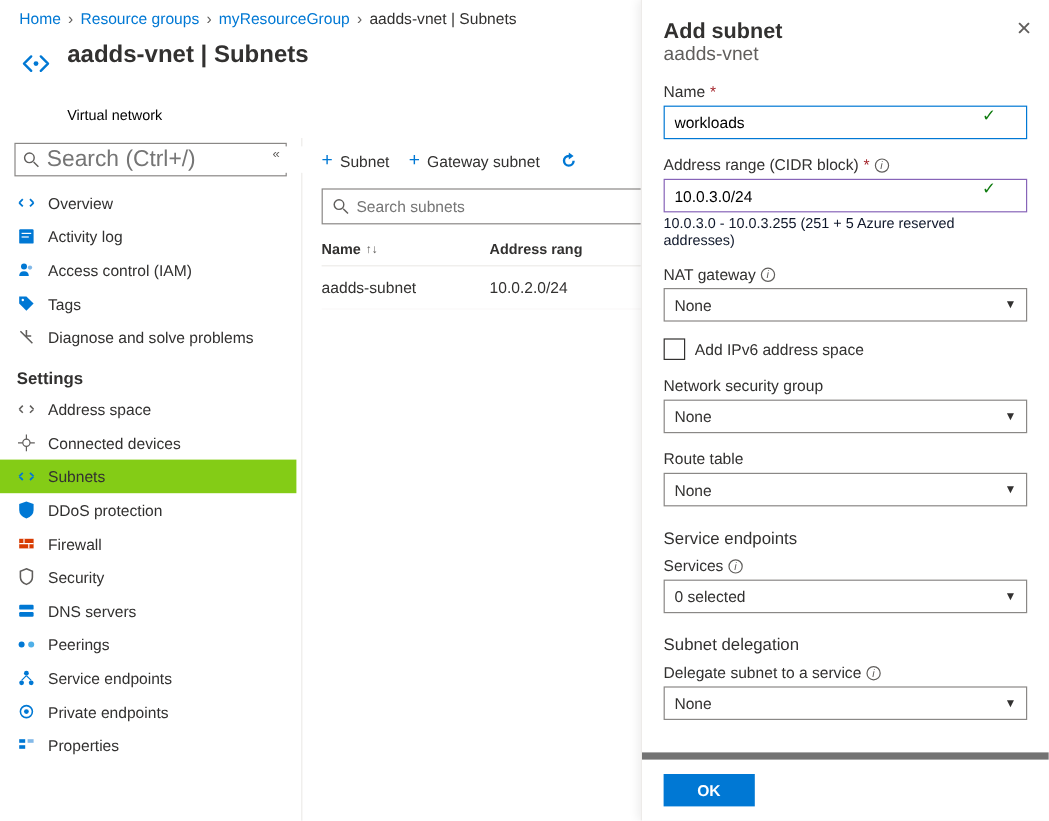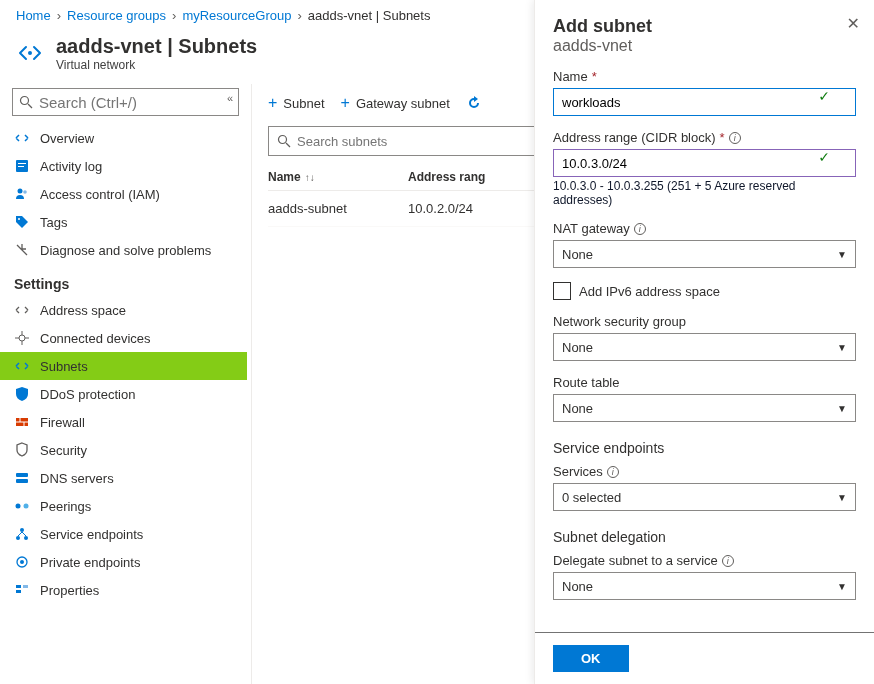--- a/index.html
+++ b/index.html
@@ -8,29 +8,29 @@
 
 .breadcrumb { display: flex; padding: 8px 16px; gap: 6px; font-size: 13px; }
 .breadcrumb a { color: #0078d4; text-decoration: none; cursor: pointer; }
 .breadcrumb .sep { color: #605e5c; }
 .breadcrumb .current { color: #323130; }
 
 
 .page-header { display: flex; align-items: flex-start; padding: 4px 16px 12px; gap: 12px; }
 .page-header .vnet-icon { width: 28px; height: 28px; margin-top: 4px; }
 .page-header .title-block h1 { font-size: 20px; font-weight: 600; }
-.page-header .title-block .subtitle { font-size: 12px; color: #404040; }
+.page-header .title-block .subtitle { font-size: 12px; color: #000000; margin-top: 31px; }
 
 
 .main { display: flex; height: calc(684px - 70px); }
 
 
 .sidebar { width: 252px; border-right: 1px solid #edebe9; display: flex; flex-direction: column; position: relative; }
 .sidebar-search { margin: 4px 12px 8px; display: flex; align-items: center; border: 1px solid #8a8886; height: 28px; padding: 0 6px; }
-.sidebar-search input { border: none; outline: none; flex: 1; font-size: 15px; padding-left: 6px; }
+.sidebar-search input { border: none; outline: none; flex: 1; font-size: 19px; padding-left: 6px; }
 .collapse-btn { position: absolute; right: 4px; top: 8px; width: 20px; height: 20px; cursor: pointer; font-size: 11px; color: #605e5c; }
 .sidebar-scroll { overflow-y: auto; flex: 1; padding-right: 4px; }
 .sidebar-item { display: flex; align-items: center; gap: 10px; padding: 6px 14px; cursor: pointer; font-size: 13px; }
 .sidebar-item.active { background: #84cc16; }
 .sidebar-item .icon { width: 16px; height: 16px; display: inline-flex; align-items: center; justify-content: center; font-size: 14px; }
 .section-label { padding: 12px 14px 4px; font-weight: 600; font-size: 14px; }
 
 
 .sidebar-scroll::-webkit-scrollbar { width: 14px; }
 .sidebar-scroll::-webkit-scrollbar-thumb { background: #c8c6c4; }
@@ -67,21 +67,21 @@
 .form-input.valid-blue { border-color: #0078d4; }
 .form-input.valid-purple { border-color: #8764b8; }
 .form-input.select { display: flex; align-items: center; justify-content: space-between; cursor: pointer; }
 .chev { font-size: 10px; }
 .check-mark { color: #107c10; position: absolute; right: 26px; font-size: 14px; }
 .input-wrap { position: relative; }
 .hint { font-size: 12px; color: #0f172a; margin-top: 2px; }
 .checkbox-row { display: flex; align-items: center; gap: 8px; }
 .checkbox-row .box { width: 18px; height: 18px; border: 1px solid #323130; }
 .section-heading { font-size: 14px; font-weight: 400; margin: 18px 0 8px; color: #323130; }
-.panel-footer { padding: 12px 18px; border-top: 1px solid #737373; text-decoration: underline; }
+.panel-footer { padding: 12px 18px; border-top: 6px solid #737373; text-decoration: underline; }
 .ok-btn { background: #0078d4; color: #fff; border: none; padding: 6px 28px; font-size: 13px; font-weight: 600; cursor: pointer; }
 
 .sort-icon { font-size: 10px; color: #605e5c; }
 svg { display: block; }
 </style>
 </head>
 <body>
 
 <div class="breadcrumb">
   <a>Home</a>

